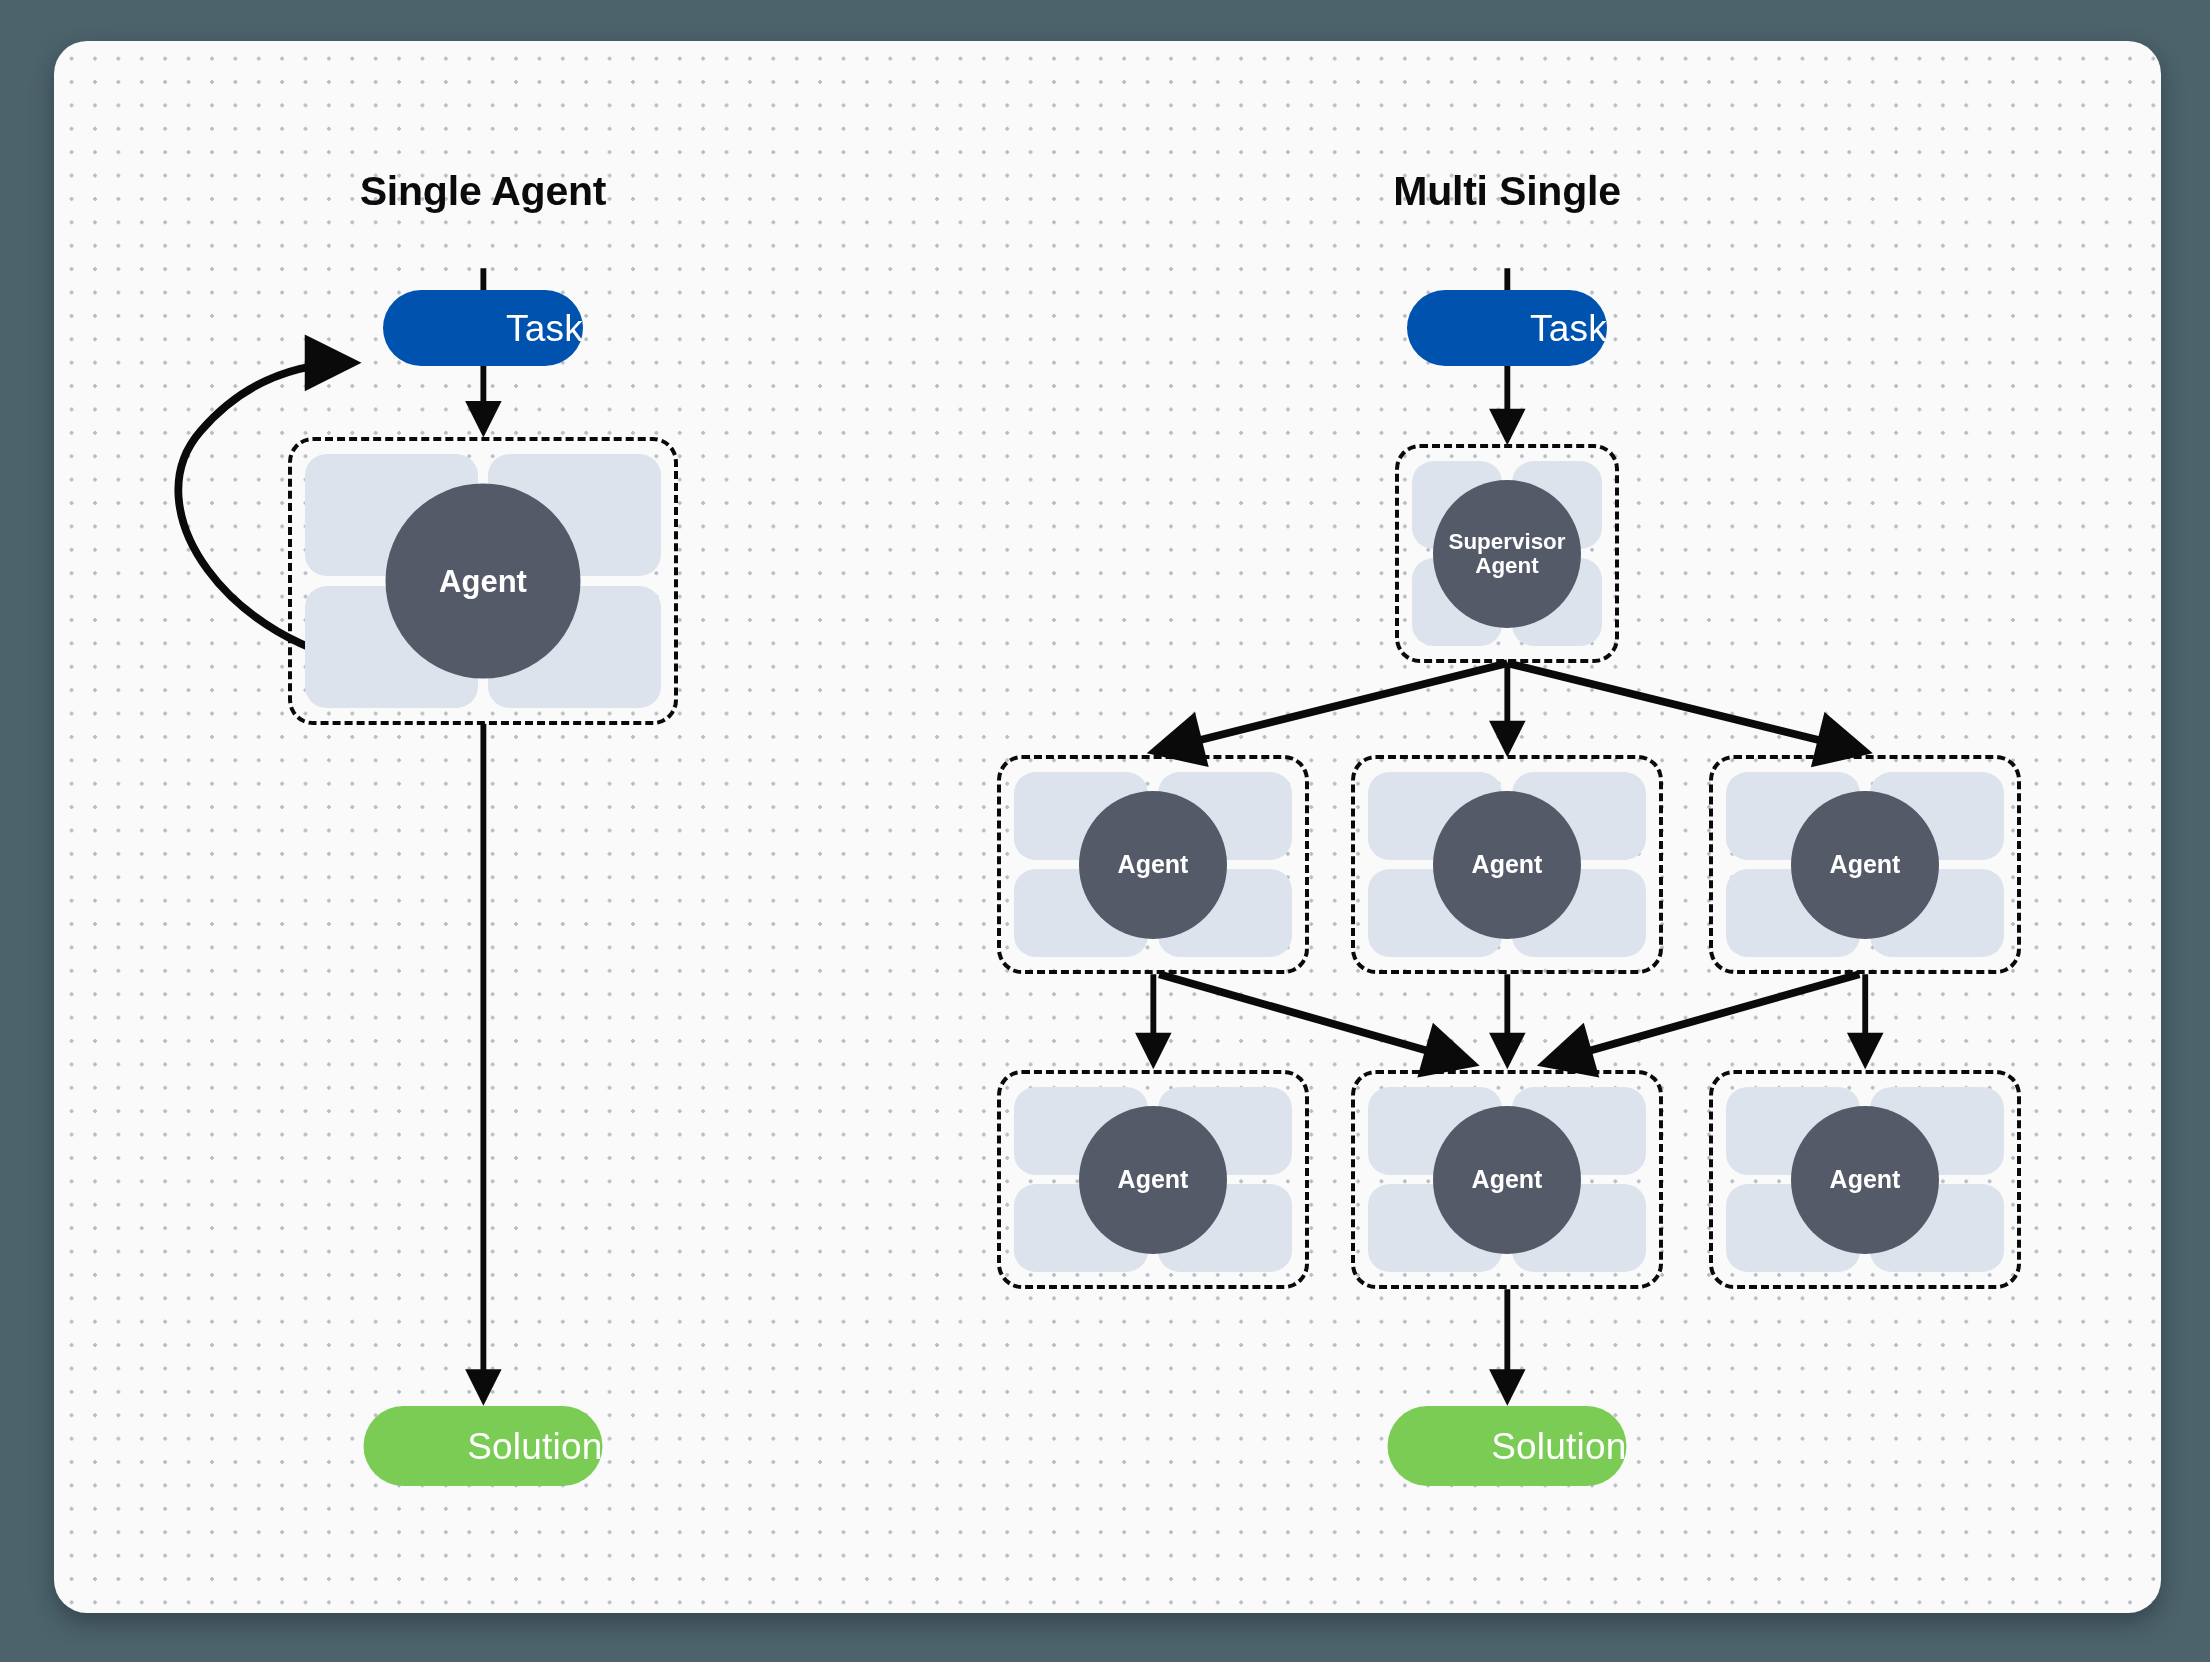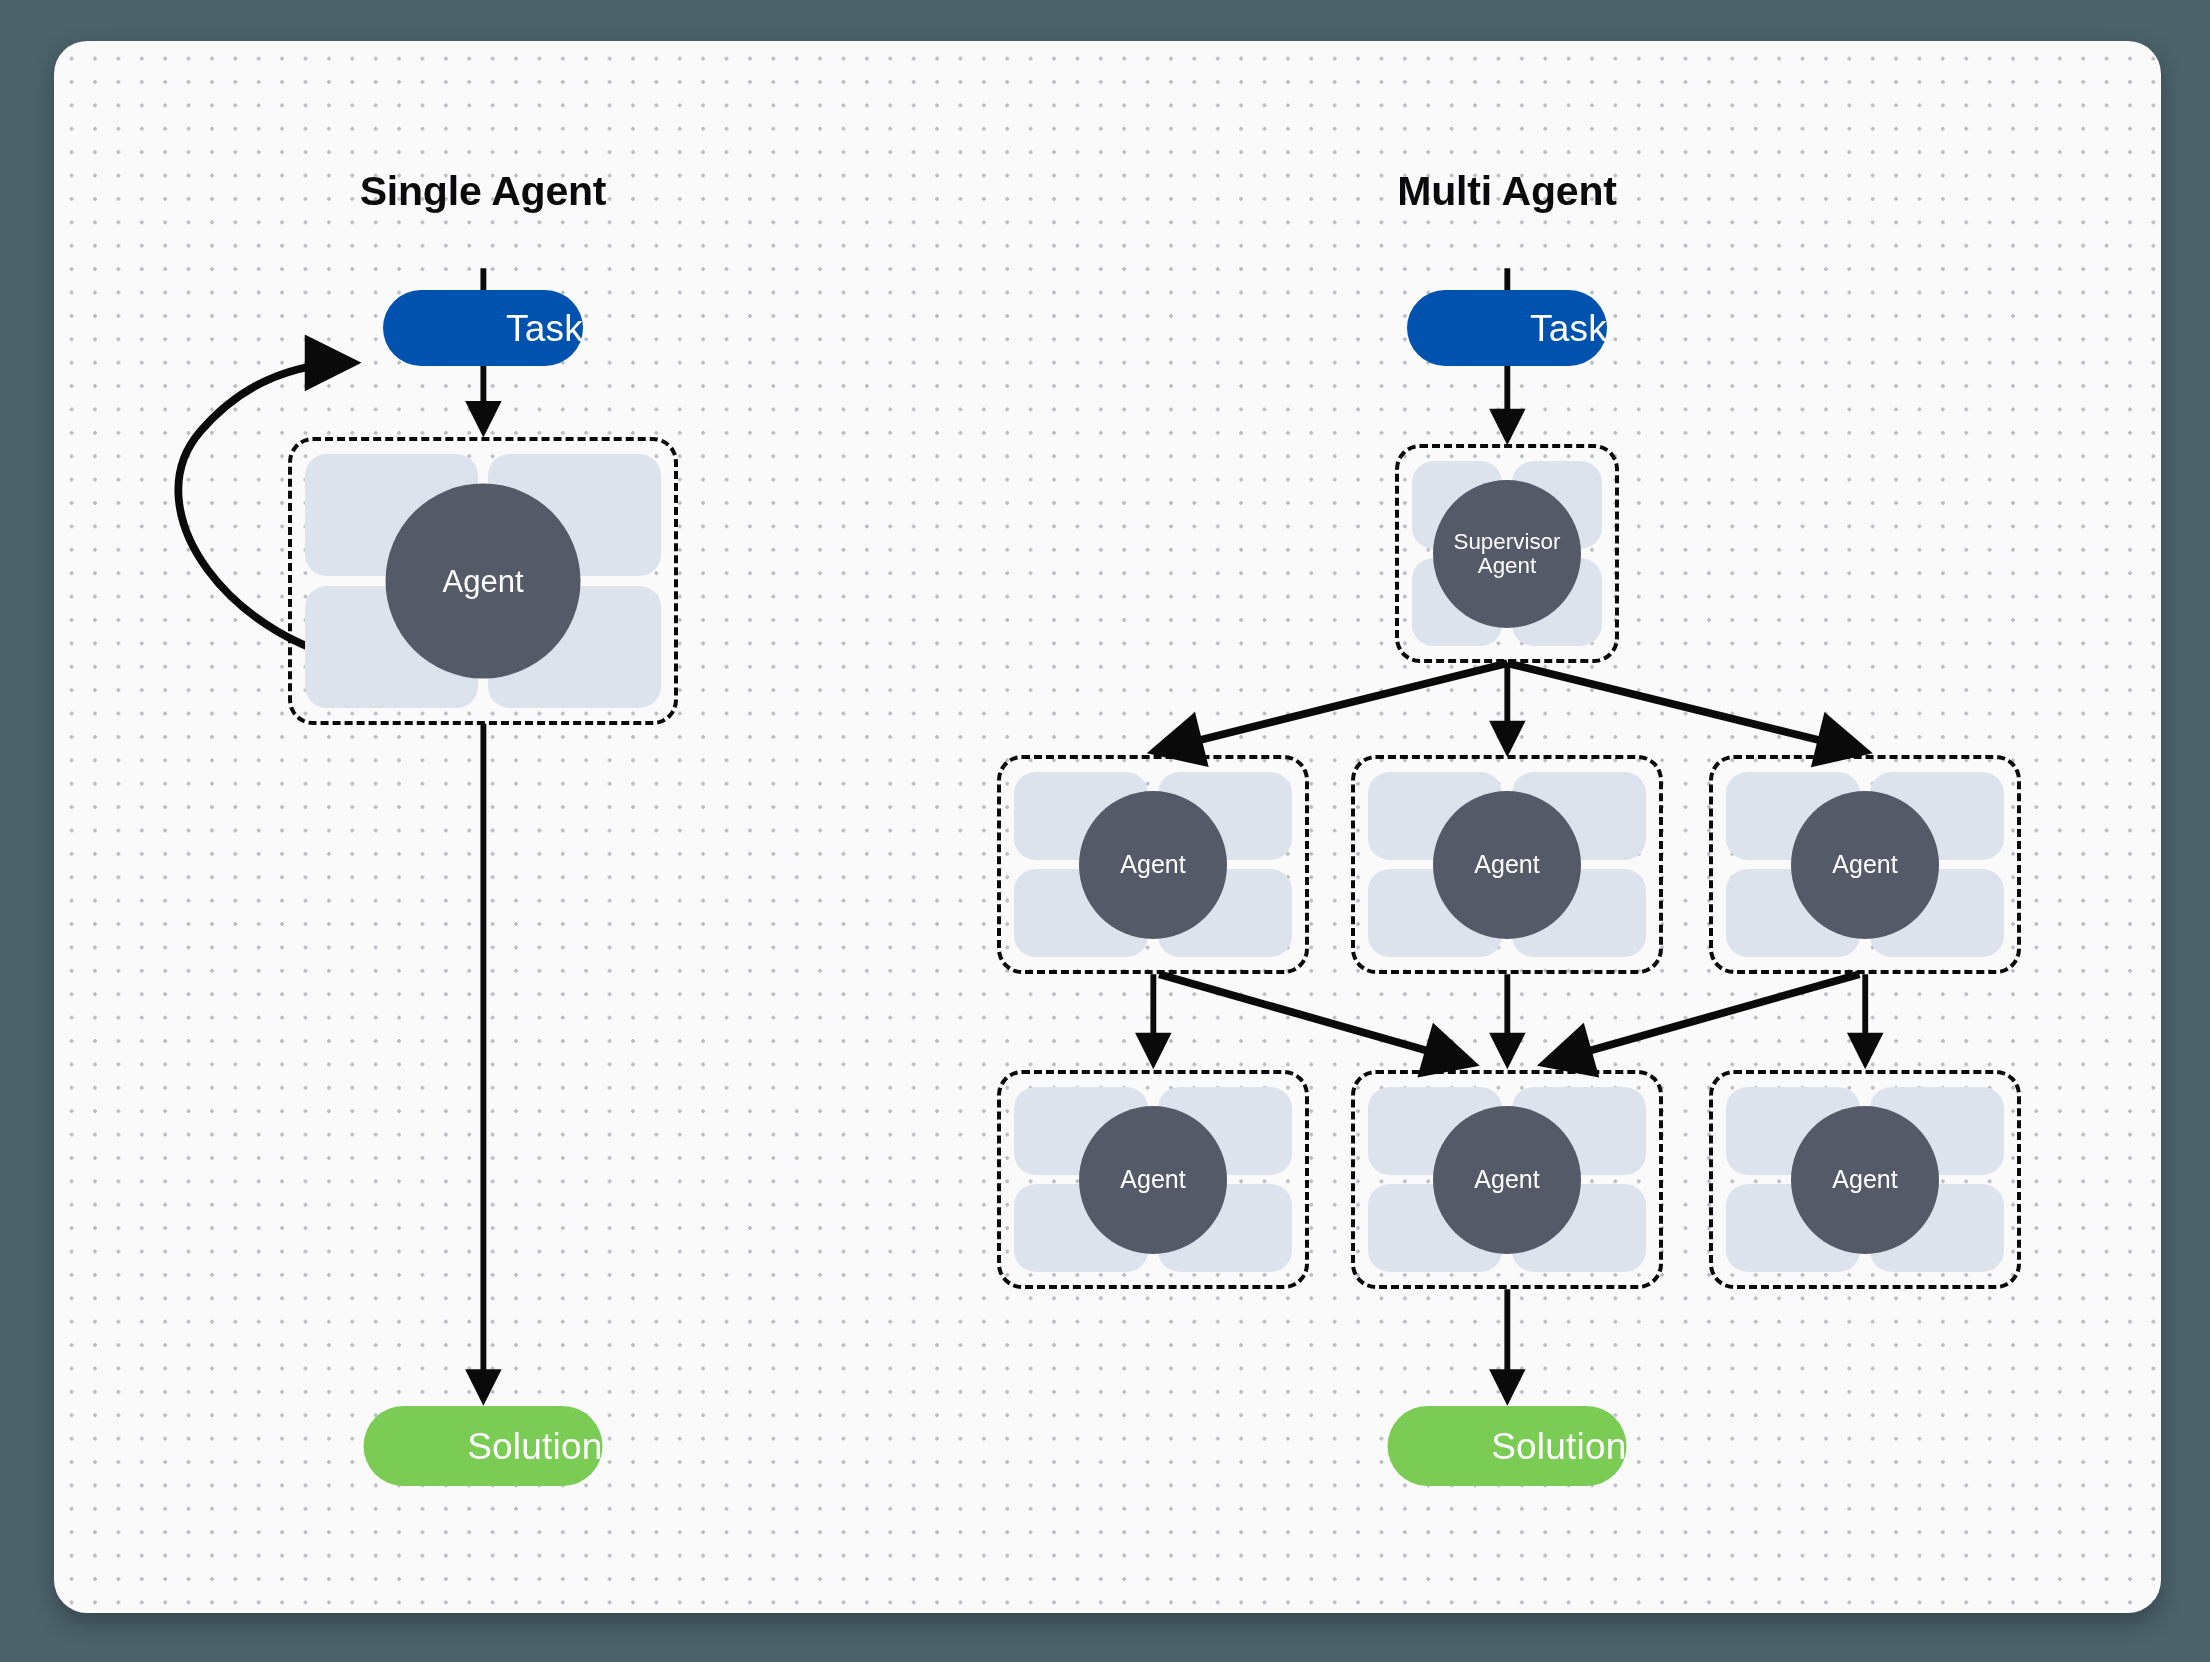--- a/index.html
+++ b/index.html
@@ -91,21 +91,21 @@
     left: 50%;
     top: 50%;
     transform: translate(-50%, -50%);
     background: #545A68;
     border-radius: 50%;
     display: flex;
     align-items: center;
     justify-content: center;
     text-align: center;
     color: #ffffff;
-    font-weight: normal;
+    font-weight: bold;
     line-height: 1.03;
   }
   .core.lg  { width: 195px; height: 195px; font-size: 31px; }
   .core.sup { width: 148px; height: 148px; font-size: 22.4px; }
   .core.sm  { width: 148px; height: 148px; font-size: 25px; }
   .core span { display: block; }
 </style>
 </head>
 <body>
 
@@ -158,21 +158,21 @@
     </div>
     <div class="core lg">
       <span>Agent</span>
     </div>
   </div>
 
   <div class="pill solution" style="left:429px; top:1365px; width:239px; height:80px;">
     <span>Solution</span>
   </div>
 
-  <div class="panel-title" style="left:1453px; top:127px;">Multi Agent</div>
+  <div class="panel-title" style="left:1453px; top:127px;">Multi Single</div>
 
   <div class="pill task" style="left:1453px; top:249px; width:200px; height:76px;">
     <span>Task</span>
   </div>
 
   <div class="cluster" style="left:1453px; top:403px; width:224px; height:219px;">
     <div class="tiles">
       <div class="tile"></div>
       <div class="tile"></div>
       <div class="tile"></div>

